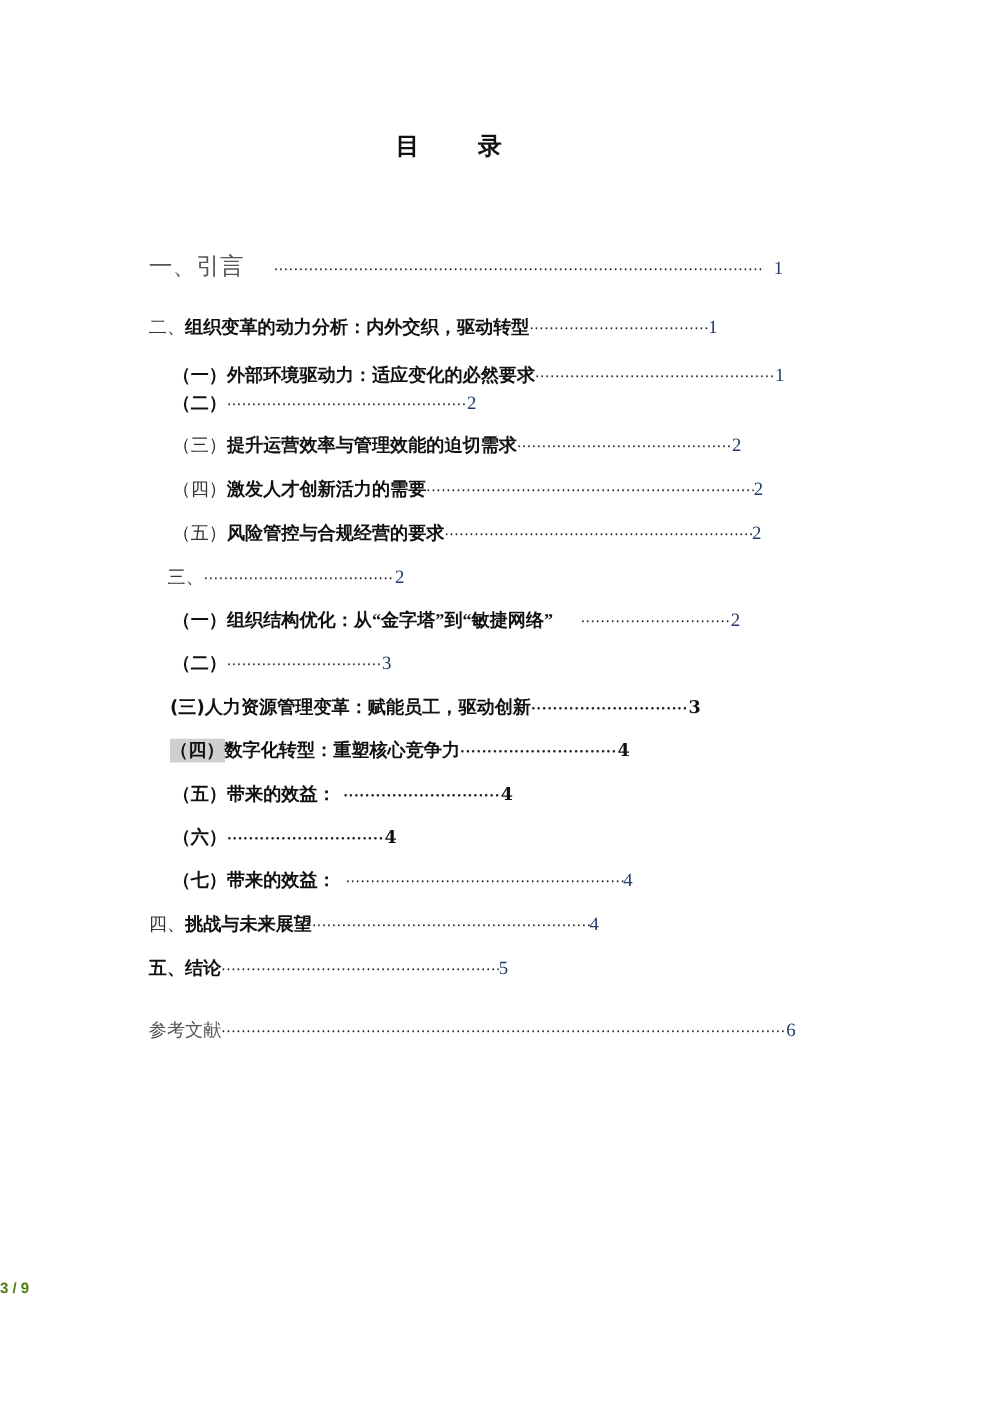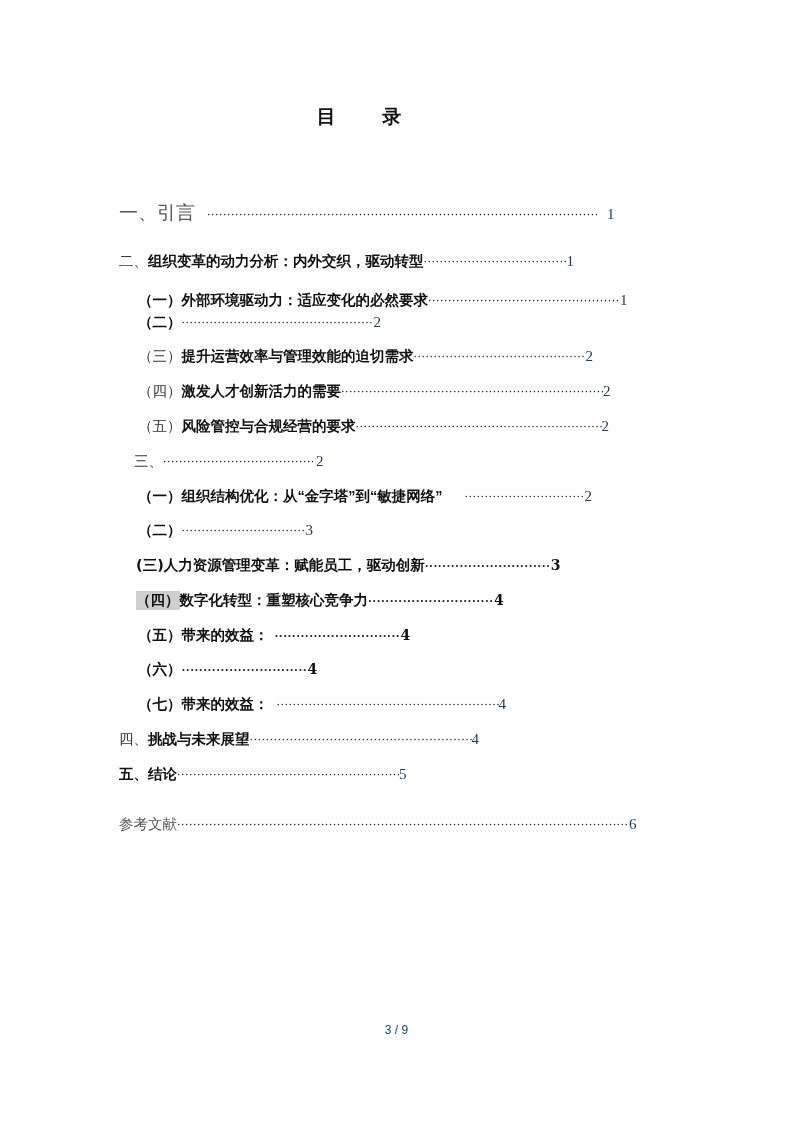--- a/index.html
+++ b/index.html
@@ -2,42 +2,42 @@
 <html><head>
   <meta charset="utf-8">
   <style>
     html, body { margin: 0; padding: 0; background: #ffffff; }
     body { width: 793px; height: 1122px; position: relative; overflow: hidden;
            font-family: "DejaVu Serif", "Liberation Serif", serif; color: #111; }
     .page-title { position: absolute; top: 104px; left: 0; width: 718px; text-align: center;
                   font-family: "DejaVu Sans", sans-serif; font-weight: bold; font-size: 19px; letter-spacing: 20px;
                   padding-left: 20px; box-sizing: border-box; }
     .toc-line { position: absolute; display: flex; align-items: baseline; white-space: nowrap; }
-    .toc-line .lbl { font-family: Liberation Sans, sans-serif; font-size: 14.5px; font-weight: bold; color: #111; }
+    .toc-line .lbl { font-family: Liberation Serif, serif; font-size: 14.5px; font-weight: bold; color: #111; }
     .toc-line .prefix { font-family: "DejaVu Serif", serif; font-weight: normal; color: #333; }
     .toc-line .prefix.bold { font-family: "DejaVu Sans", sans-serif; font-weight: bold; color: #111; }
     .toc-line .leader { display: inline-block; overflow: hidden; font-family: "DejaVu Serif", serif;
                         font-size: 11px; letter-spacing: 0.5px; color: #222; font-weight: normal; }
     .toc-line .leader.bold { font-weight: bold; }
     .toc-line .pg { font-family: "Liberation Serif", serif; font-size: 15px; color: #1f3a6b; }
     .toc-line .pg.bold { font-weight: bold; color: #111; font-family: "DejaVu Serif", serif; font-size: 14px; }
     .light .lbl { font-family: "DejaVu Serif", serif; font-weight: normal; color: #555; }
     .big .lbl { font-size: 19px; }
     .hl { background: #cfcfcf; }
-    .footer { position: absolute; top: 1023px; left: 0; width: 793px; text-align: center;
-              font-family: "Liberation Sans", sans-serif; font-weight: normal; font-size: 12px; color: #0c4a6e; }
+    .footer { position: absolute; top: 1023px; left: 0; width: 793px; text-align: left;
+              font-family: "Liberation Sans", sans-serif; font-weight: bold; font-size: 12px; color: #4d7c0f; }
   </style>
 </head>
 <body>
 
 <div class="page-title">目 录</div>
 
 <div class="toc-line light big" style="top:200px;left:119px;">
   <span class="lbl prefix">一、</span>
-  <span class="lbl" style="margin-right:12px;">引言</span>
+  <span class="lbl" style="margin-right:24px;">引言</span>
   <span class="leader" style="width:400px;">··································································································</span>
   <span class="pg">1</span>
 </div>
 
 <div class="toc-line" style="top:252px;left:119px;">
   <span class="lbl prefix">二、</span>
   <span class="lbl">组织变革的动力分析：内外交织，驱动转型</span>
   <span class="leader" style="width:143px;">··································································································</span>
   <span class="pg">1</span>
 </div>

